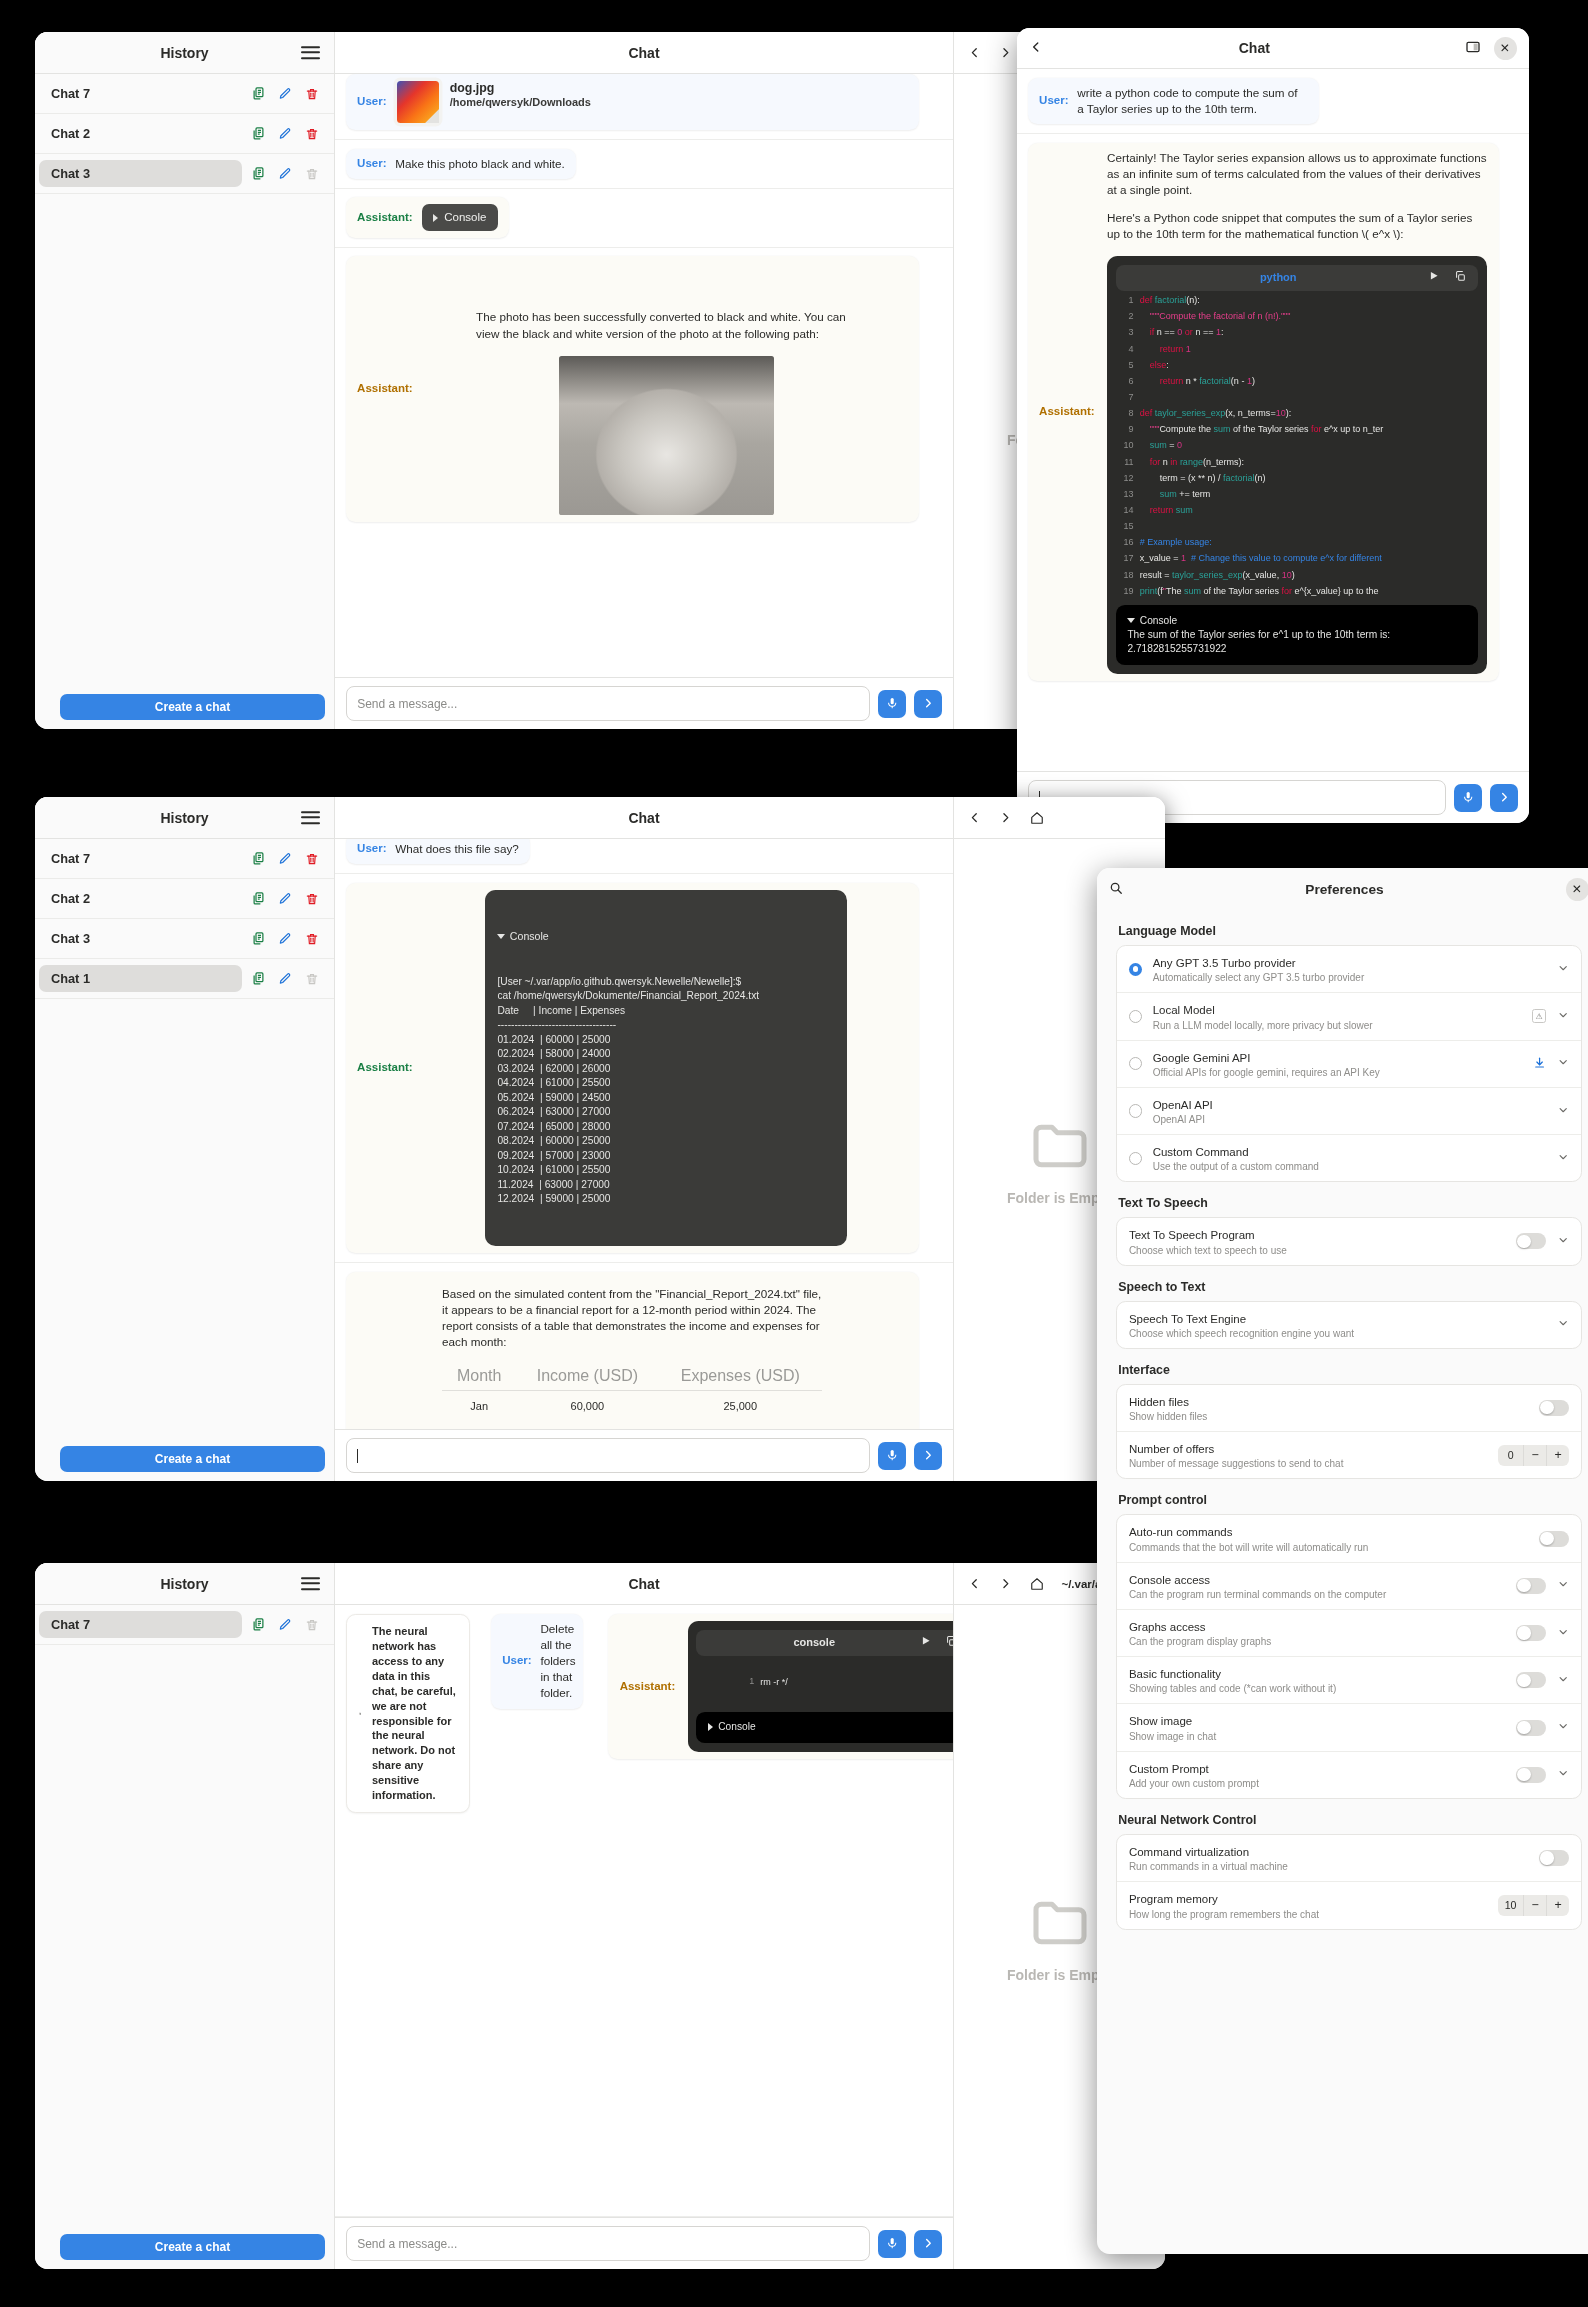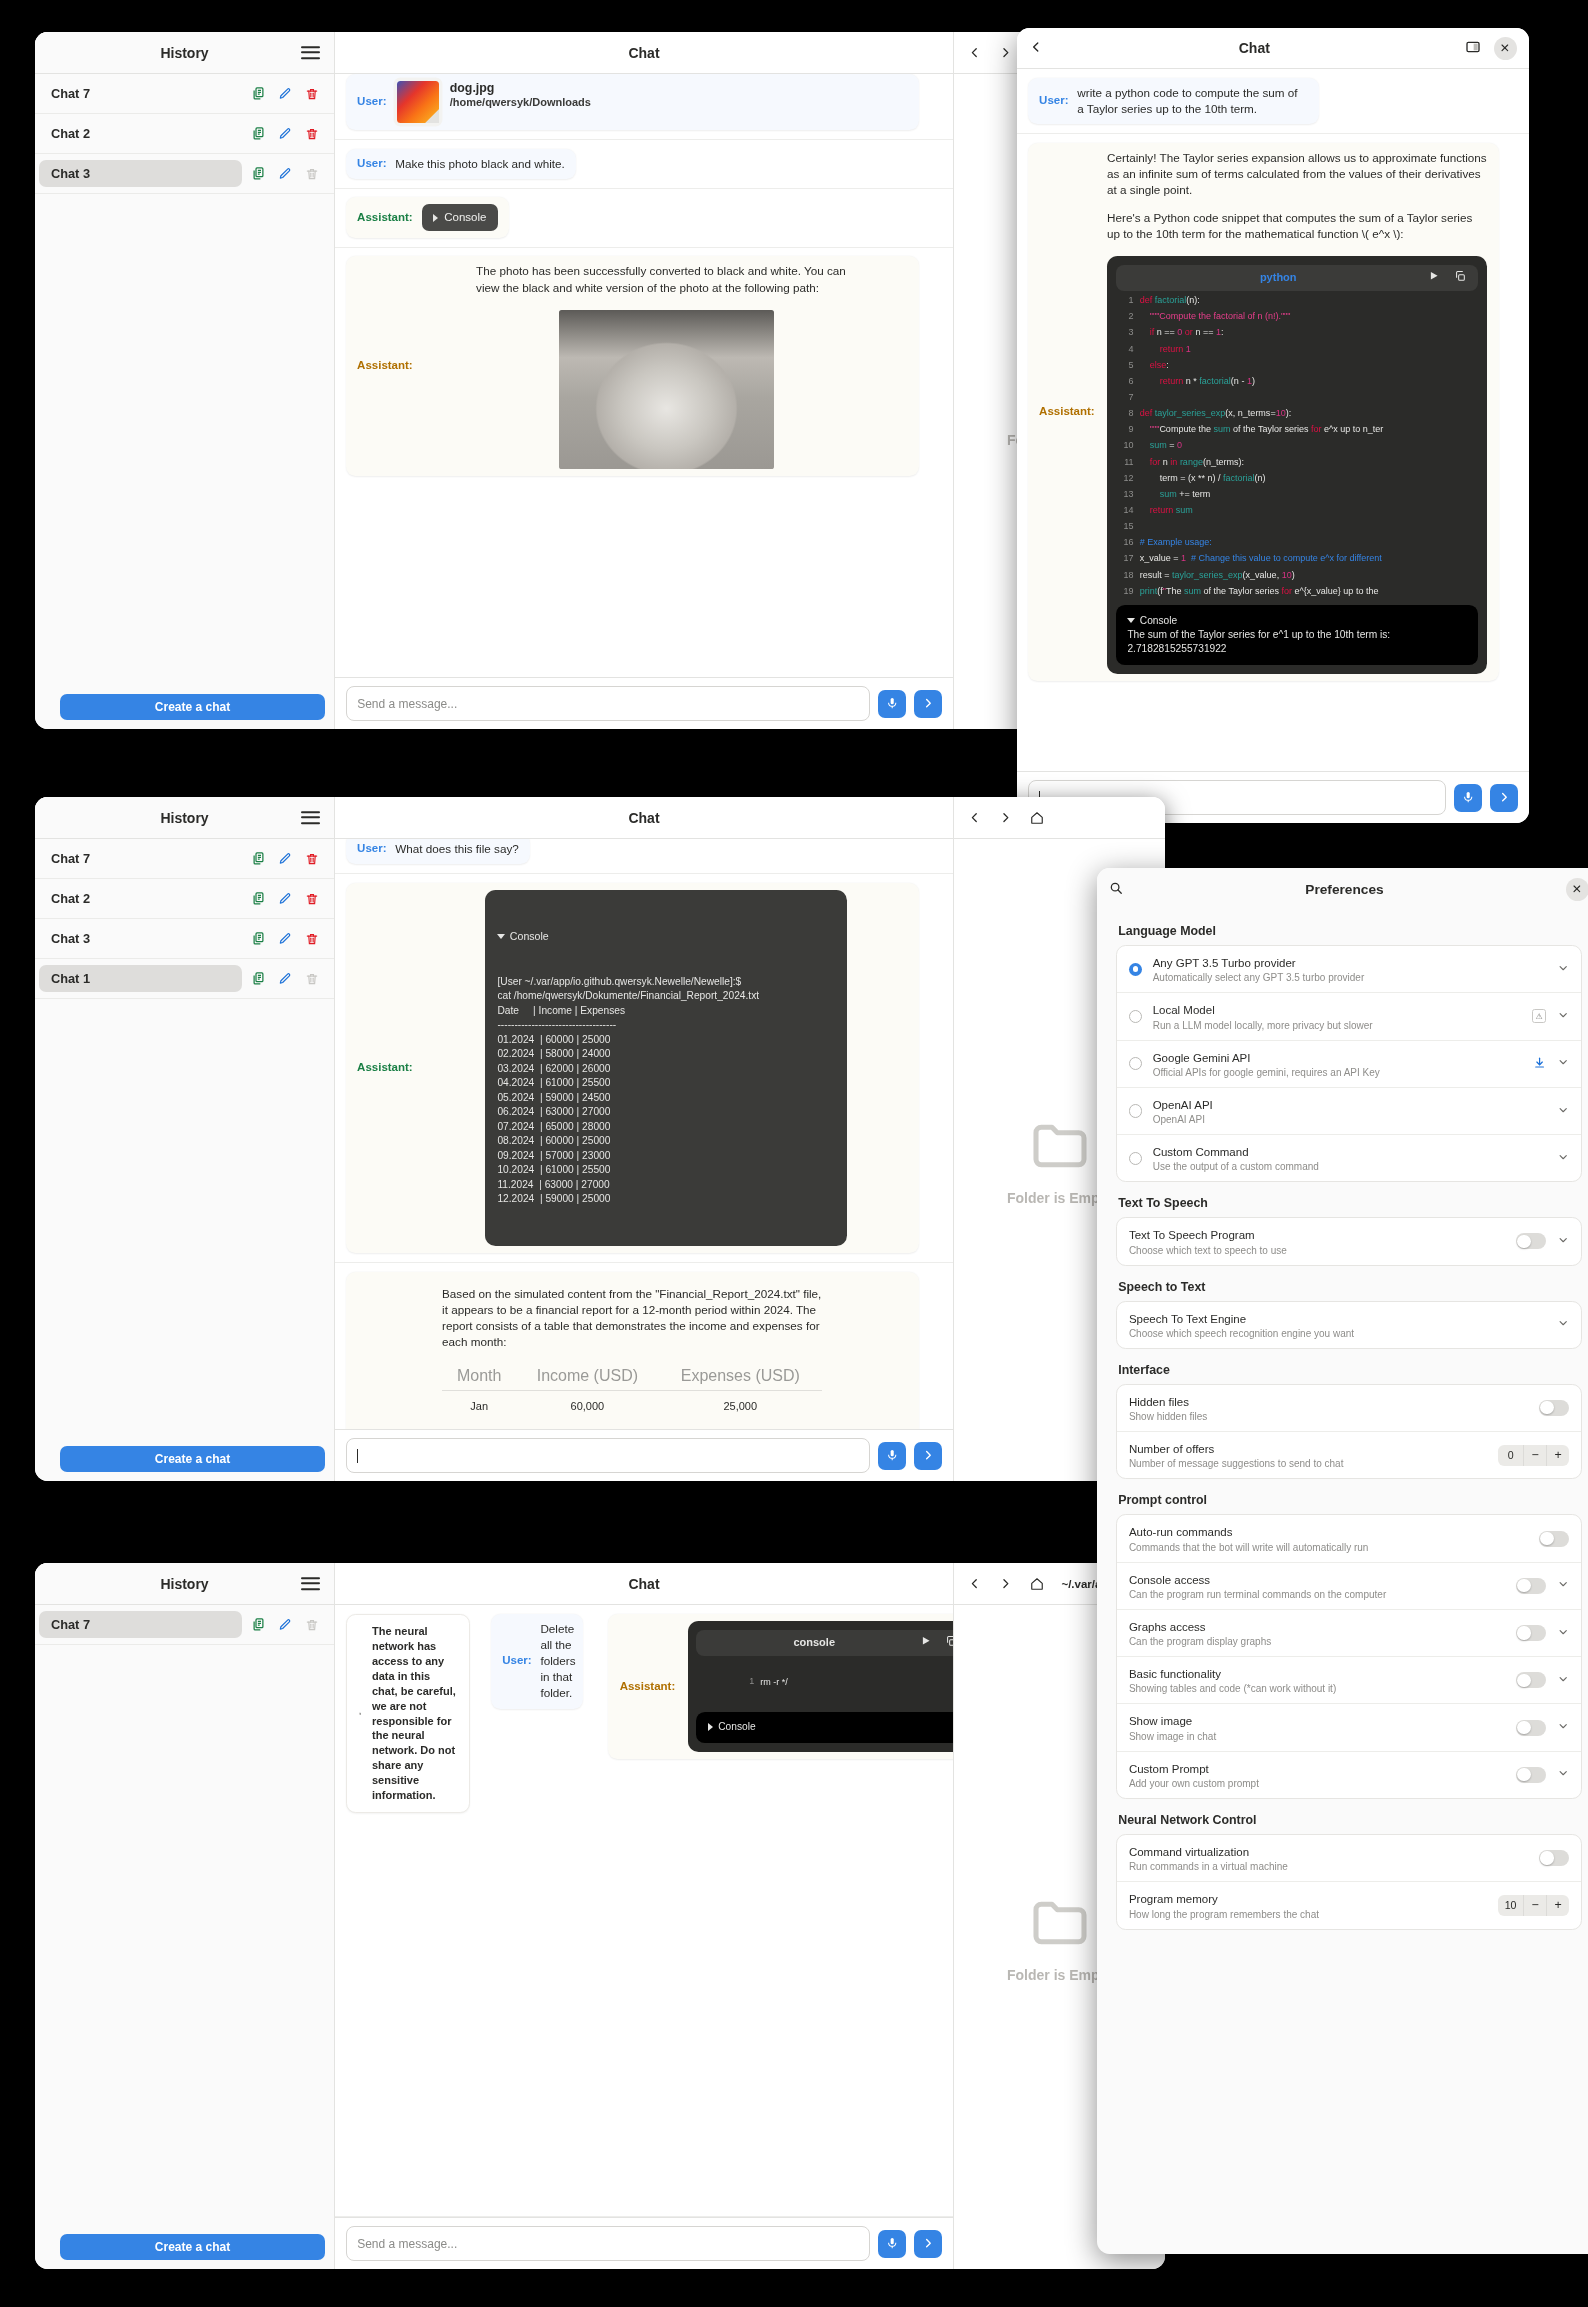--- a/index.html
+++ b/index.html
@@ -292,21 +292,21 @@
           <span class="consolebtn">
             <span class="tri-r"></span>
             <span>Console</span>
           </span>
         </div>
       </div>
 
       <div class="msgrow" style="border-bottom:none;">
         <div class="bubble asst" style="display:flex;gap:12.4px;width:calc(100% - 3.5px);">
           <span class="who a2" style="align-self:center;">Assistant:</span>
-          <span style="flex:1;">
+          <span style="flex:1;margin-top:46px;">
             <span class="btxt" style="display:block;max-width:380px;margin:0 auto;">The photo has been successfully converted to black and white. You can view the black and white version of the photo at the following path:</span>
             <span class="bwphoto" style="display:block;margin-top:14px;"></span>
           </span>
         </div>
       </div>
     </div>
 
     <div class="inbar">
       <div class="inbox">Send a message...</div>
       <div class="rbtn">

